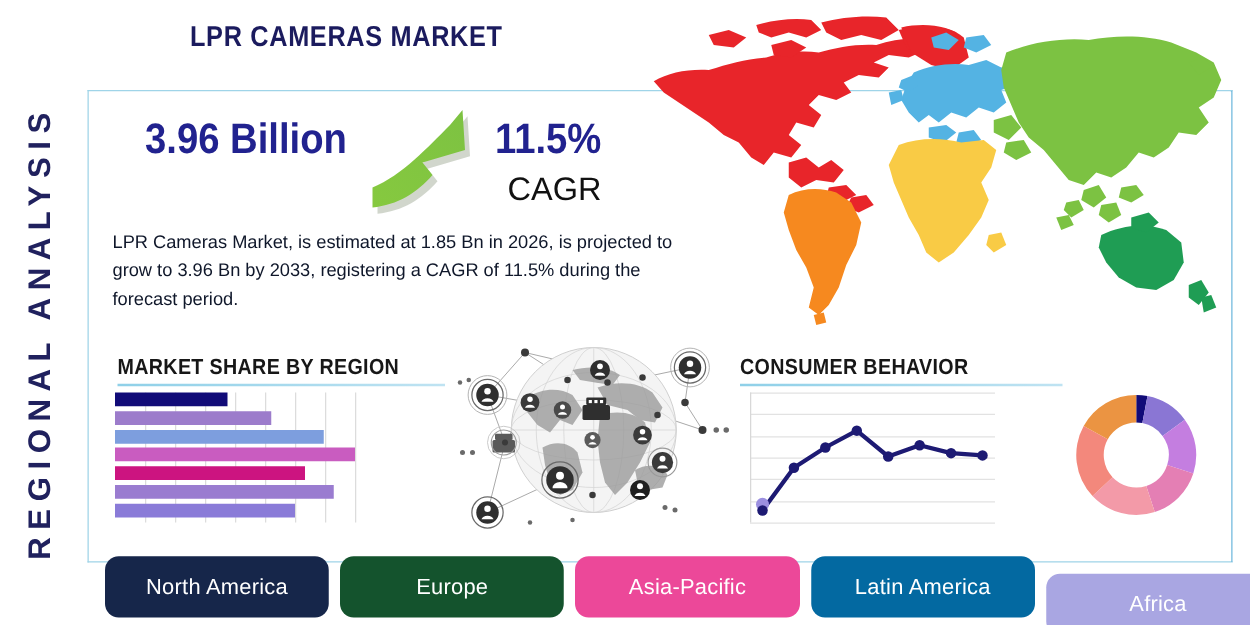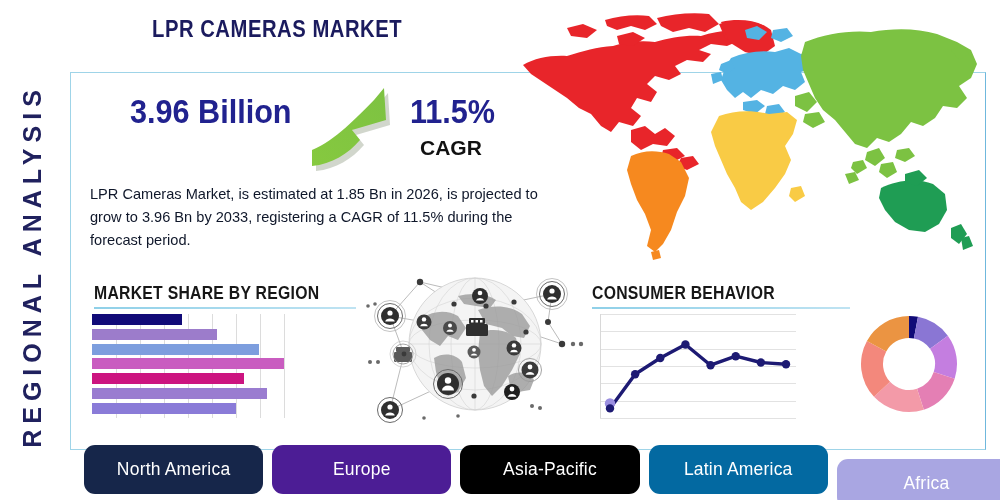--- a/index.html
+++ b/index.html
@@ -49,21 +49,21 @@
     position: absolute;
     left: 70px; top: 72px;
     width: 916px; height: 378px;
     border: 1.5px solid #9fd4e8;
     border-right: 1.5px solid #6fb8dd;
     background: transparent;
     pointer-events: none;
   }
 
   
-  #kpi-row { position: absolute; left: 90px; top: 92px; width: 420px; height: 80px; }
+  #kpi-row { position: absolute; left: 76px; top: 92px; width: 420px; height: 80px; }
   #kpi-value {
     position: absolute; left: 40px; top: 0;
     font-size: 34px; font-weight: bold; color: #21228f;
     font-family: "Liberation Sans Narrow", "Liberation Sans", sans-serif;
     transform: scaleX(0.9); transform-origin: left center;
     white-space: nowrap;
   }
   #kpi-label {
     position: absolute; left: 8px; top: 42px;
     font-size: 21px; font-weight: bold; color: #111111;
@@ -71,21 +71,21 @@
   }
   #cagr-value {
     position: absolute; left: 320px; top: 0;
     font-size: 34px; font-weight: bold; color: #21228f;
     font-family: "Liberation Sans Narrow", "Liberation Sans", sans-serif;
     transform: scaleX(0.9); transform-origin: left center;
     white-space: nowrap;
   }
   #cagr-label {
     position: absolute; left: 330px; top: 44px;
-    font-size: 21px; font-weight: bold; color: #111111;
+    font-size: 26px; font-weight: normal; color: #111111;
     white-space: nowrap;
   }
   #growth-arrow { position: absolute; left: 218px; top: -12px; width: 112px; height: 96px; }
 
   
   #description {
     position: absolute;
     left: 90px; top: 183px;
     width: 470px;
     font-size: 14.6px;
@@ -475,19 +475,19 @@
         <path d="M 90.83281572999746 23.786307889961286 A 48 48 0 0 1 97.65071278216737 66.83281572999746 L 76.727469423674 60.03444185374863 A 26 26 0 0 0 73.03444185374863 36.7175834403957 Z" fill="#c47ee0"></path>
         <path d="M 97.65071278216737 66.83281572999746 A 48 48 0 0 1 66.83281572999748 97.65071278216737 L 60.03444185374863 76.727469423674 A 26 26 0 0 0 76.727469423674 60.03444185374863 Z" fill="#e47fb4"></path>
         <path d="M 66.83281572999748 97.65071278216737 A 48 48 0 0 1 17.009505883772242 84.85826108457705 L 33.04681568704329 69.7982247541459 A 26 26 0 0 0 60.03444185374863 76.727469423674 Z" fill="#f39aa8"></path>
         <path d="M 17.009505883772242 84.85826108457705 A 48 48 0 0 1 9.937279357894553 28.875823643117663 L 29.216026318859548 39.4744044733554 A 26 26 0 0 0 33.04681568704329 69.7982247541459 Z" fill="#f3887c"></path>
         <path d="M 9.937279357894553 28.875823643117663 A 48 48 0 0 1 51.99999999999999 4 L 51.99999999999999 26 A 26 26 0 0 0 29.216026318859548 39.4744044733554 Z" fill="#eb9442"></path>
       </svg></div>
 
   <div id="region-connector"></div>
   <div id="region-bar">
       <div class="region-btn" style="background: rgb(22, 38, 74);">North America</div>
-      <div class="region-btn" style="background: #4c1d95;">Europe</div>
-      <div class="region-btn" style="background: #000000;">Asia-Pacific</div>
+      <div class="region-btn" style="background: #14532d;">Europe</div>
+      <div class="region-btn" style="background: #ec4899;">Asia-Pacific</div>
       <div class="region-btn" style="background: #0369a1;">Latin America</div>
       <div class="region-btn" style="background: rgb(169, 166, 226); margin-top: 28px;">Africa</div>
     </div>
 
 </div>
 
 </body></html>

